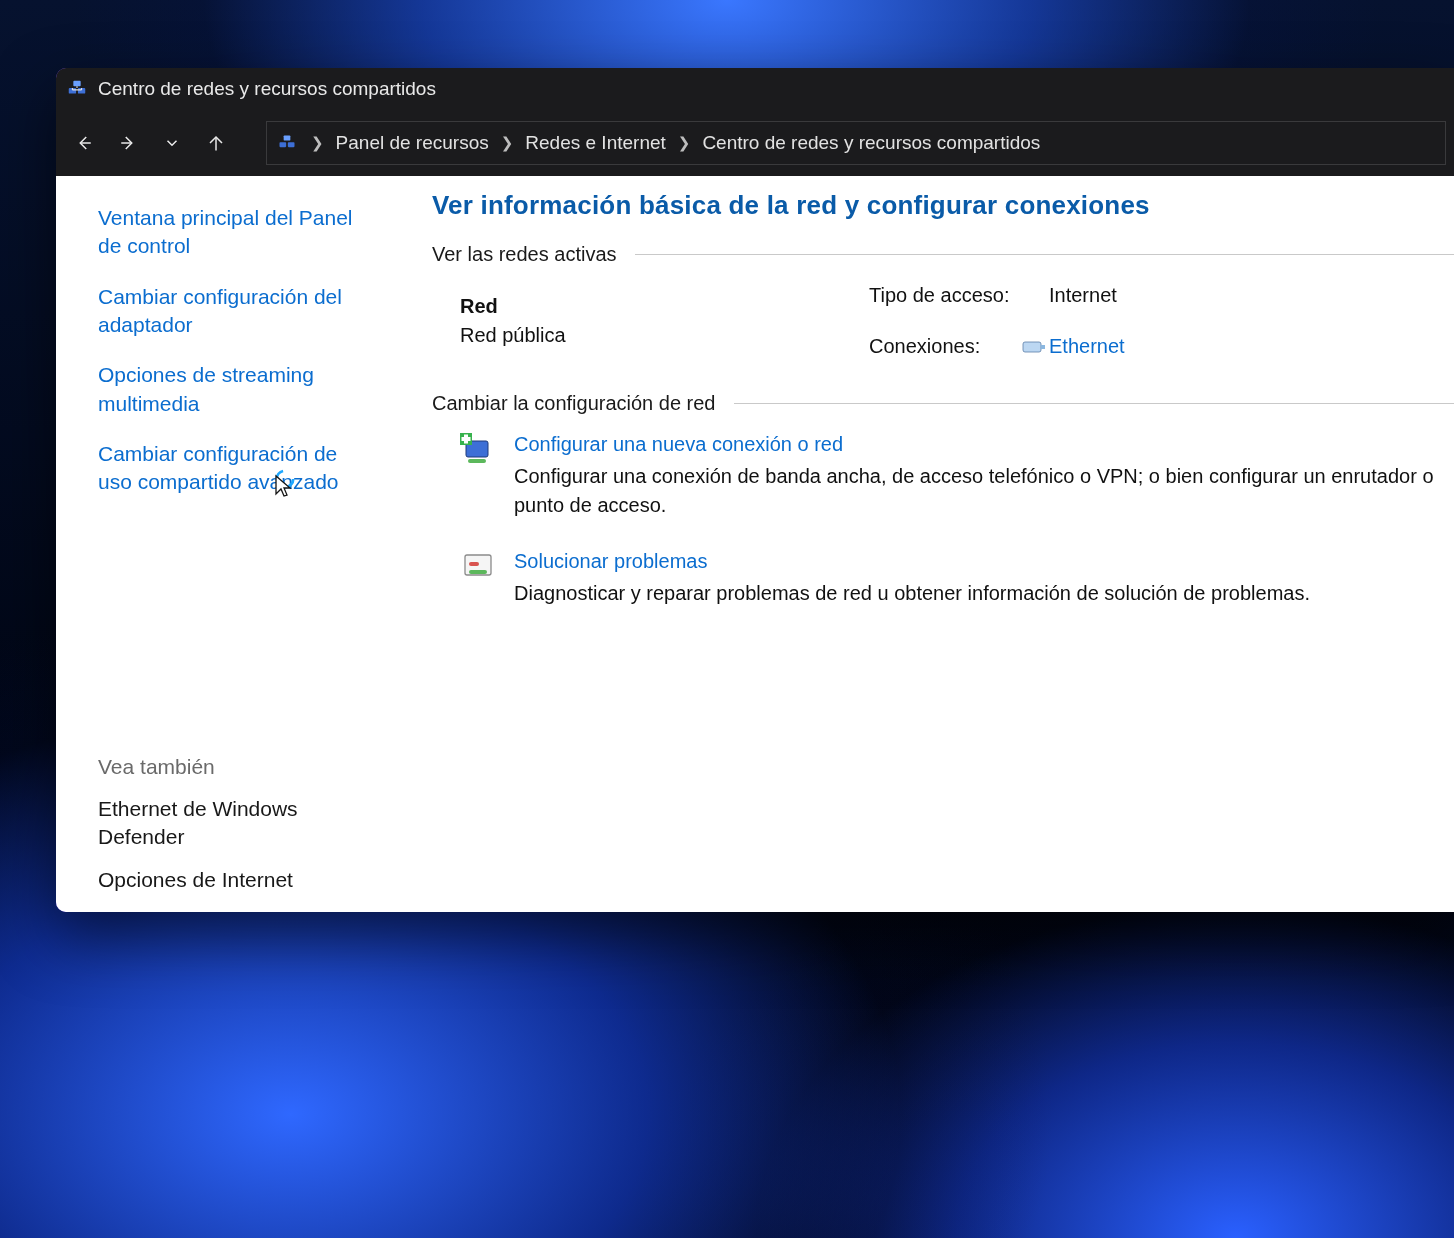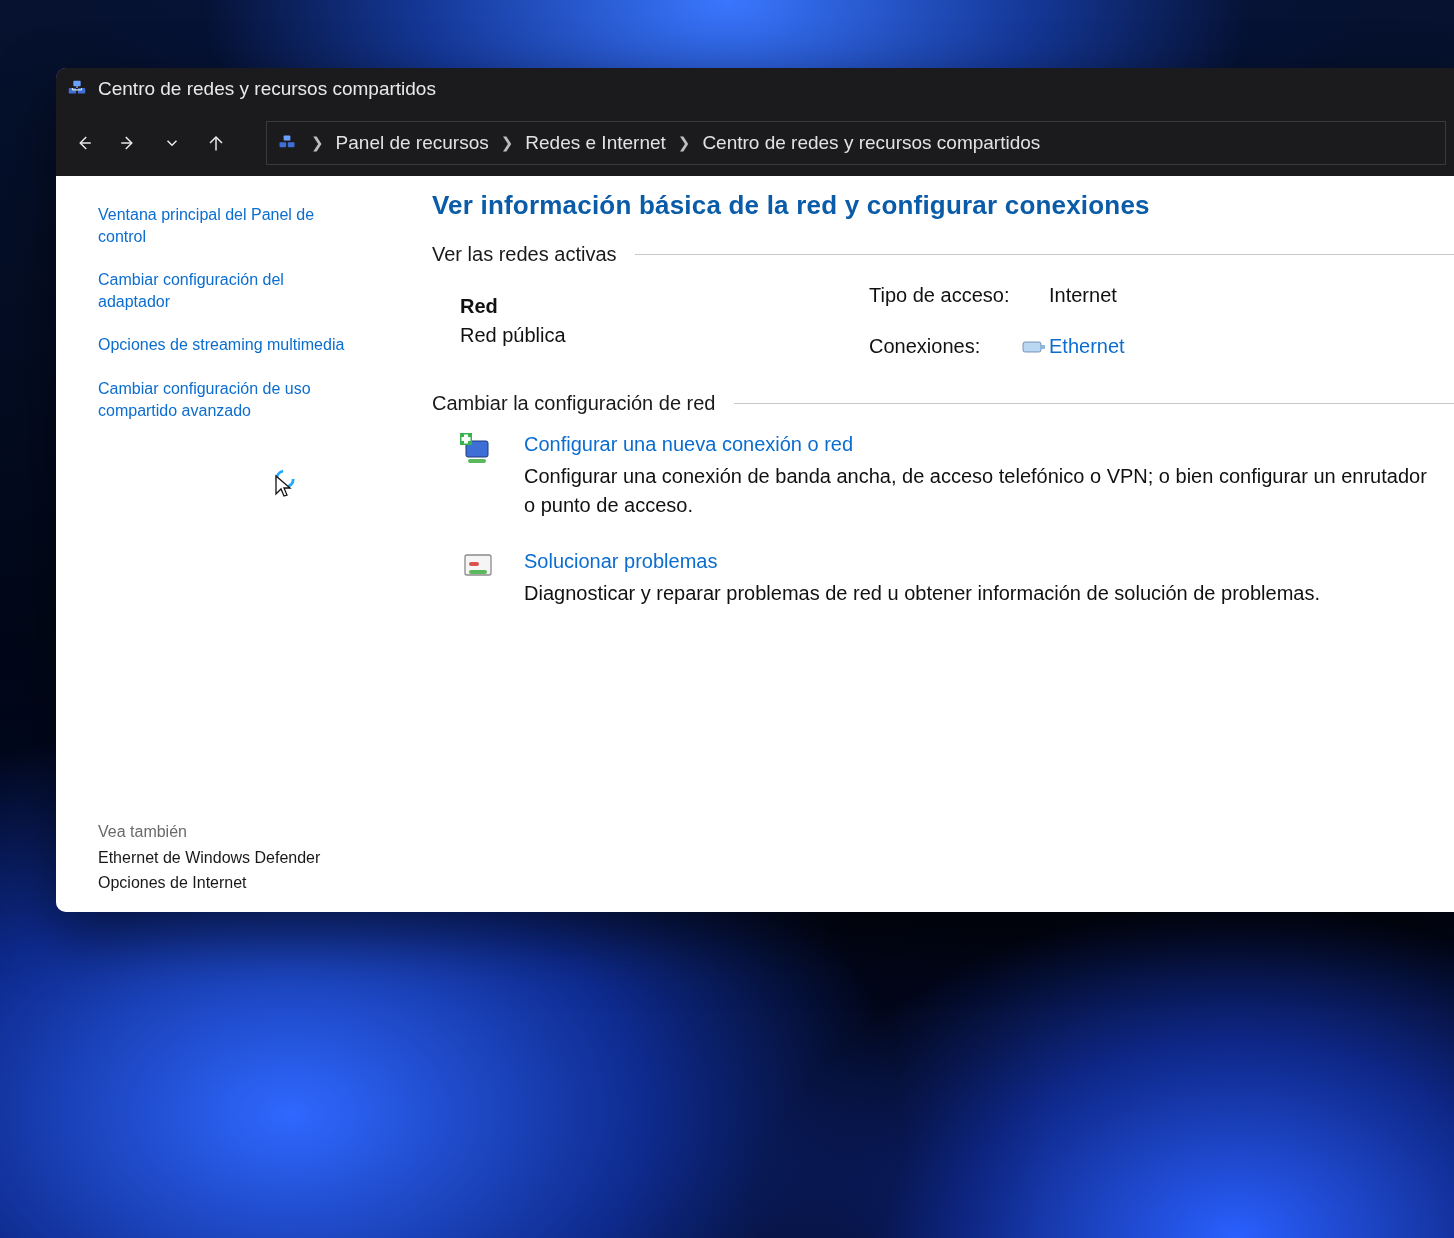--- a/index.html
+++ b/index.html
@@ -98,33 +98,33 @@
       min-height: 0;
       background: #ffffff;
     }
 
     .sidebar {
       width: 320px;
       flex: 0 0 auto;
       padding: 28px 20px 18px 42px;
       display: flex;
       flex-direction: column;
-      font-size: 16px;
+      font-size: 21px;
       line-height: 1.35;
       position: relative;
     }
     .sidebar .side-links { display: flex; flex-direction: column; gap: 22px; }
     .sidebar .side-links .link { color: #0b6dcf; cursor: default; }
 
     .sidebar .see-also {
       margin-top: auto;
       padding-top: 30px;
       display: flex;
       flex-direction: column;
-      gap: 4px;
+      gap: 14px;
     }
     .sidebar .see-also .heading { color: #6a6a6a; }
     .sidebar .see-also .link2 { color: #181818; cursor: default; }
 
     
     .cursor-wrap {
       position: absolute;
       left: 218px;
       top: 292px;
       width: 40px; height: 40px;
@@ -175,21 +175,21 @@
       row-gap: 28px;
       align-items: center;
     }
     .net-right .lab { color: #111; }
     .net-right .ic { display: inline-flex; justify-content: center; }
     .net-right .val { color: #111; }
     .net-right a.val-link { color: #0b6dcf; cursor: default; }
 
     .task {
       display: flex;
-      gap: 28px;
+      gap: 18px;
       margin: 16px 0 30px 28px;
       align-items: flex-start;
     }
     .task .t-icon-box { width: 36px; height: 36px; flex: 0 0 auto; display: inline-flex; align-items: center; justify-content: center; }
     .task .t-body { flex: 1 1 auto; padding-right: 20px; }
     .task .t-title { color: #0b6dcf; cursor: default; margin-bottom: 6px; }
     .task .t-desc { color: #111; line-height: 1.45; }
 
   </style>
 </head>

